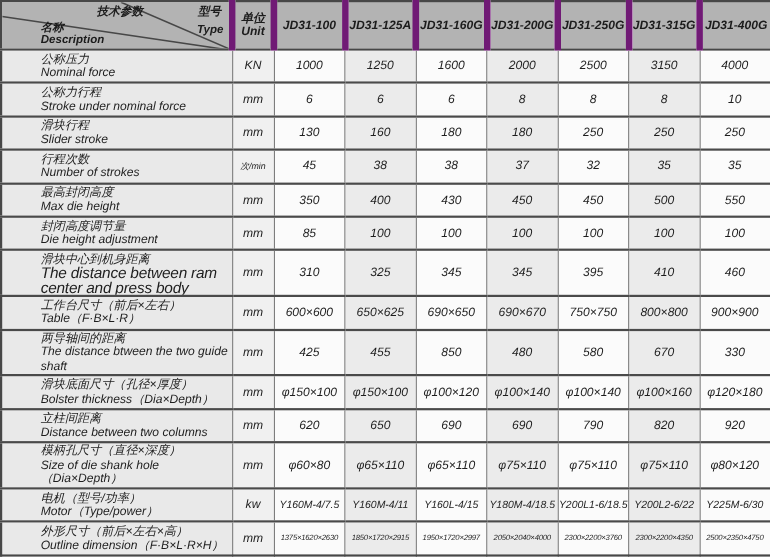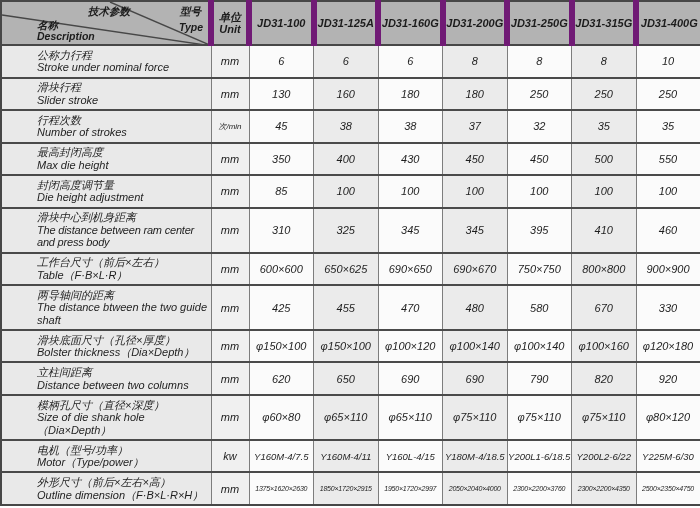--- a/index.html
+++ b/index.html
@@ -21,21 +21,21 @@
   .cn-type{left:178px;top:4px;}
   .en-type{left:177px;top:20px;}
   .cn-name{left:35px;top:18px;}
   .en-name{left:35px;top:29px;}
   .unit-h div{line-height:12px;}
   
   tbody td{border-top:2px solid #4a4a4a;border-left:1px solid #7d7d7d;height:28.7px;vertical-align:middle;}
   tbody td.label{background:#e9e9e9;text-align:left;padding-left:35px;border-left:none;}
   tbody td.label .cn{font-size:11px;line-height:12.5px;color:#1e1e1e;}
   tbody td.label .en{font-size:11px;line-height:12.5px;color:#1e1e1e;}
-  tbody td.label .en.xs{font-size:11px;letter-spacing:-0.2px;}
+  tbody td.label .en.xs{font-size:14px;letter-spacing:-0.2px;}
   tbody td.unit{background:#f0f0f0;text-align:center;font-size:11px;color:#1e1e1e;}
   tbody td.unit.xs{font-size:8px;}
   tbody td.val{background:#fbfbfb;text-align:center;font-size:11px;color:#1e1e1e;white-space:nowrap;}
   tbody td.val.shade{background:#ebebeb;}
   tbody td.val.sm{font-size:9.5px;}
   tbody td.val.xxs{font-size:7px;letter-spacing:-0.2px;}
 </style>
 </head>
 <body>
 
@@ -76,20 +76,34 @@
           <th>JD31-160G</th>
           <th>JD31-200G</th>
           <th>JD31-250G</th>
           <th>JD31-315G</th>
           <th>JD31-400G</th>
         </tr>
     </thead>
     <tbody id="rows">
         <tr>
           <td class="label">
+            <div class="cn">公称压力</div>
+            <div class="en">Nominal force</div>
+          </td>
+          <td class="unit">KN</td>
+          <td class="val">1000</td>
+          <td class="val shade">1250</td>
+          <td class="val">1600</td>
+          <td class="val shade">2000</td>
+          <td class="val">2500</td>
+          <td class="val shade">3150</td>
+          <td class="val">4000</td>
+        </tr>
+        <tr>
+          <td class="label">
             <div class="cn">公称力行程</div>
             <div class="en">Stroke under nominal force</div>
           </td>
           <td class="unit">mm</td>
           <td class="val">6</td>
           <td class="val shade">6</td>
           <td class="val">6</td>
           <td class="val shade">8</td>
           <td class="val">8</td>
           <td class="val shade">8</td>
@@ -180,21 +194,21 @@
           <td class="val">900×900</td>
         </tr>
         <tr>
           <td class="label">
             <div class="cn">两导轴间的距离</div>
             <div class="en">The distance btween the two guide shaft</div>
           </td>
           <td class="unit">mm</td>
           <td class="val">425</td>
           <td class="val shade">455</td>
-          <td class="val">470</td>
+          <td class="val">850</td>
           <td class="val shade">480</td>
           <td class="val">580</td>
           <td class="val shade">670</td>
           <td class="val">330</td>
         </tr>
         <tr>
           <td class="label">
             <div class="cn">滑块底面尺寸（孔径×厚度）</div>
             <div class="en">Bolster thickness（Dia×Depth）</div>
           </td>

